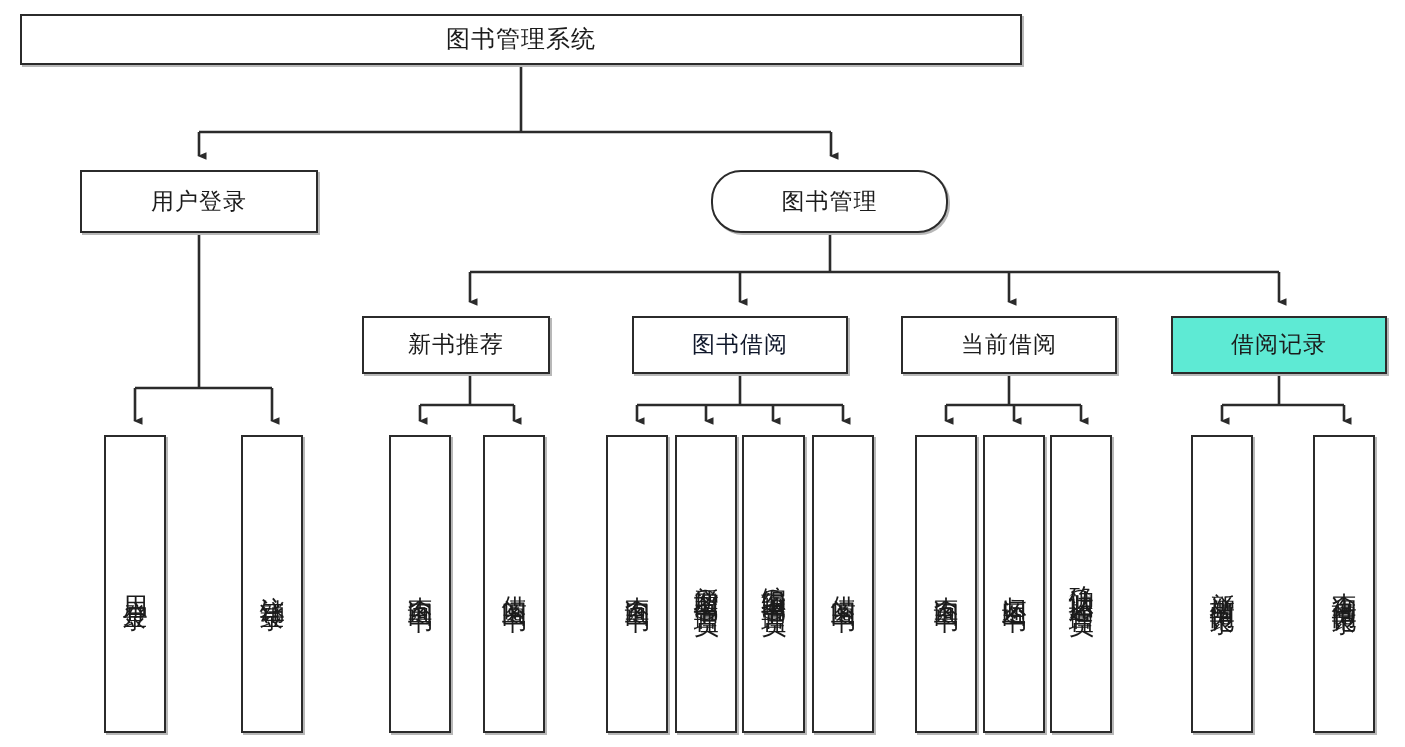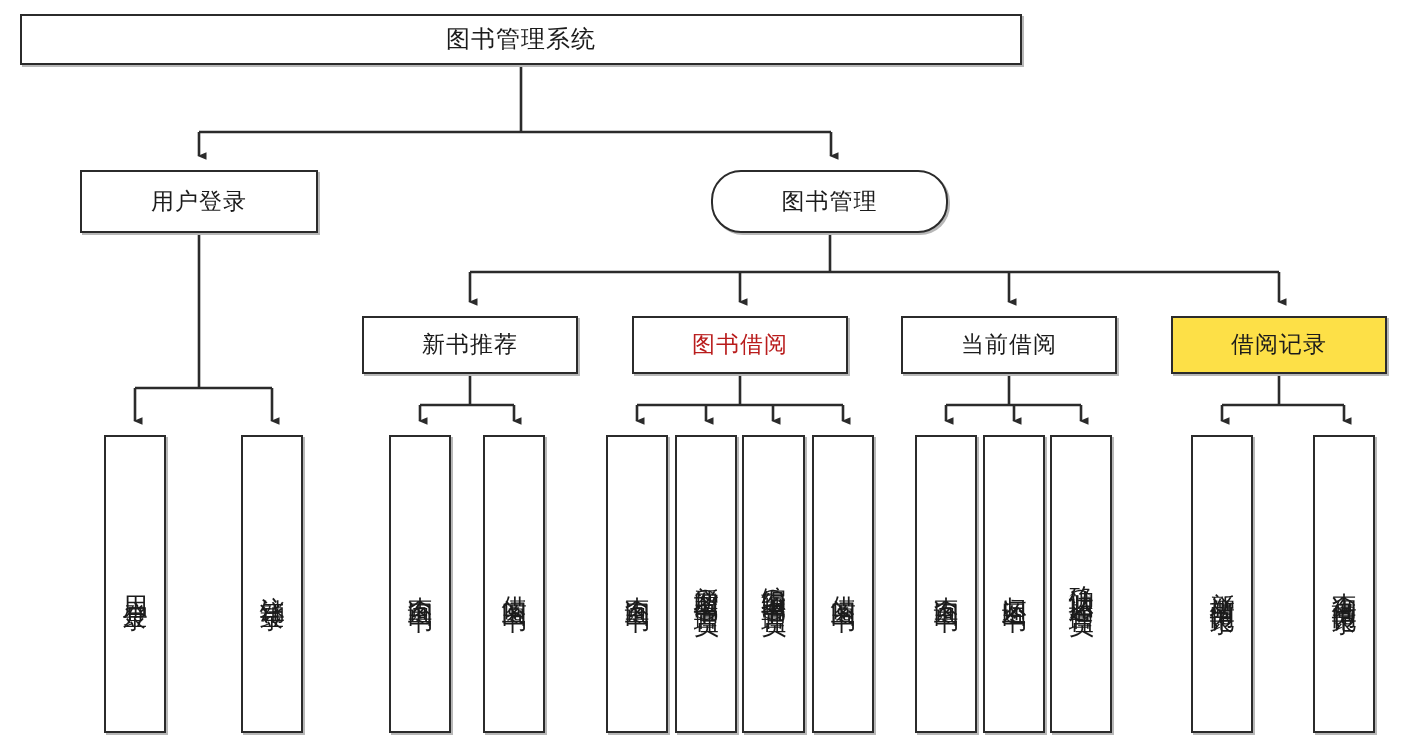--- a/index.html
+++ b/index.html
@@ -133,30 +133,30 @@
     <span class="label" style="color: rgb(27, 27, 27);">图书管理系统</span>
   </div>
 
   <div class="node h" style="left: 80px; top: 170px; width: 238px; height: 63px; border-color: rgb(43, 43, 43); background: rgb(255, 255, 255); box-shadow: rgb(184, 184, 184) 2px 2px 0px 0px;">
     <span class="label" style="color: rgb(27, 27, 27);">用户登录</span>
   </div>
   <div class="node h" style="left: 711px; top: 170px; width: 237px; height: 63px; border-color: rgb(43, 43, 43); background: rgb(255, 255, 255); box-shadow: rgb(184, 184, 184) 2px 2px 0px 0px; border-radius: 30px;">
     <span class="label" style="color: rgb(27, 27, 27);">图书管理</span>
   </div>
 
-  <div class="node h" style="left: 362px; top: 316px; width: 216px; height: 58px; border-color: rgb(43, 43, 43); background: rgb(255, 255, 255); box-shadow: rgb(184, 184, 184) 2px 2px 0px 0px;">
+  <div class="node h" style="left: 362px; top: 316px; width: 188px; height: 58px; border-color: rgb(43, 43, 43); background: rgb(255, 255, 255); box-shadow: rgb(184, 184, 184) 2px 2px 0px 0px;">
     <span class="label" style="color: rgb(27, 27, 27);">新书推荐</span>
   </div>
   <div class="node h" style="left: 632px; top: 316px; width: 216px; height: 58px; border-color: rgb(43, 43, 43); background: rgb(255, 255, 255); box-shadow: rgb(184, 184, 184) 2px 2px 0px 0px;">
-    <span class="label" style="color: #b91c1c;">图书借阅</span>
+    <span class="label" style="color: #0f172a;">图书借阅</span>
   </div>
   <div class="node h" style="left: 901px; top: 316px; width: 216px; height: 58px; border-color: rgb(43, 43, 43); background: rgb(255, 255, 255); box-shadow: rgb(184, 184, 184) 2px 2px 0px 0px; text-align: center;">
     <span class="label" style="color: rgb(27, 27, 27);">当前借阅</span>
   </div>
-  <div class="node h" style="left: 1171px; top: 316px; width: 216px; height: 58px; border-color: rgb(43, 43, 43); background: #fde047; box-shadow: rgb(184, 184, 184) 2px 2px 0px 0px;">
+  <div class="node h" style="left: 1171px; top: 316px; width: 216px; height: 58px; border-color: rgb(43, 43, 43); background: #5eead4; box-shadow: rgb(184, 184, 184) 2px 2px 0px 0px;">
     <span class="label" style="color: rgb(27, 27, 27);">借阅记录</span>
   </div>
 
   <div class="node v" style="left: 104px; top: 435px; width: 62px; height: 298px; border-color: rgb(43, 43, 43); background: rgb(255, 255, 255); box-shadow: rgb(184, 184, 184) 2px 2px 0px 0px;">
     <span class="label" style="color: rgb(27, 27, 27);">用户登录</span>
   </div>
   <div class="node v" style="left: 241px; top: 435px; width: 62px; height: 298px; border-color: rgb(43, 43, 43); background: rgb(255, 255, 255); box-shadow: rgb(184, 184, 184) 2px 2px 0px 0px;">
     <span class="label" style="color: rgb(27, 27, 27);">注销登录</span>
   </div>
   <div class="node v" style="left: 389px; top: 435px; width: 62px; height: 298px; border-color: rgb(43, 43, 43); background: rgb(255, 255, 255); box-shadow: rgb(184, 184, 184) 2px 2px 0px 0px;">

